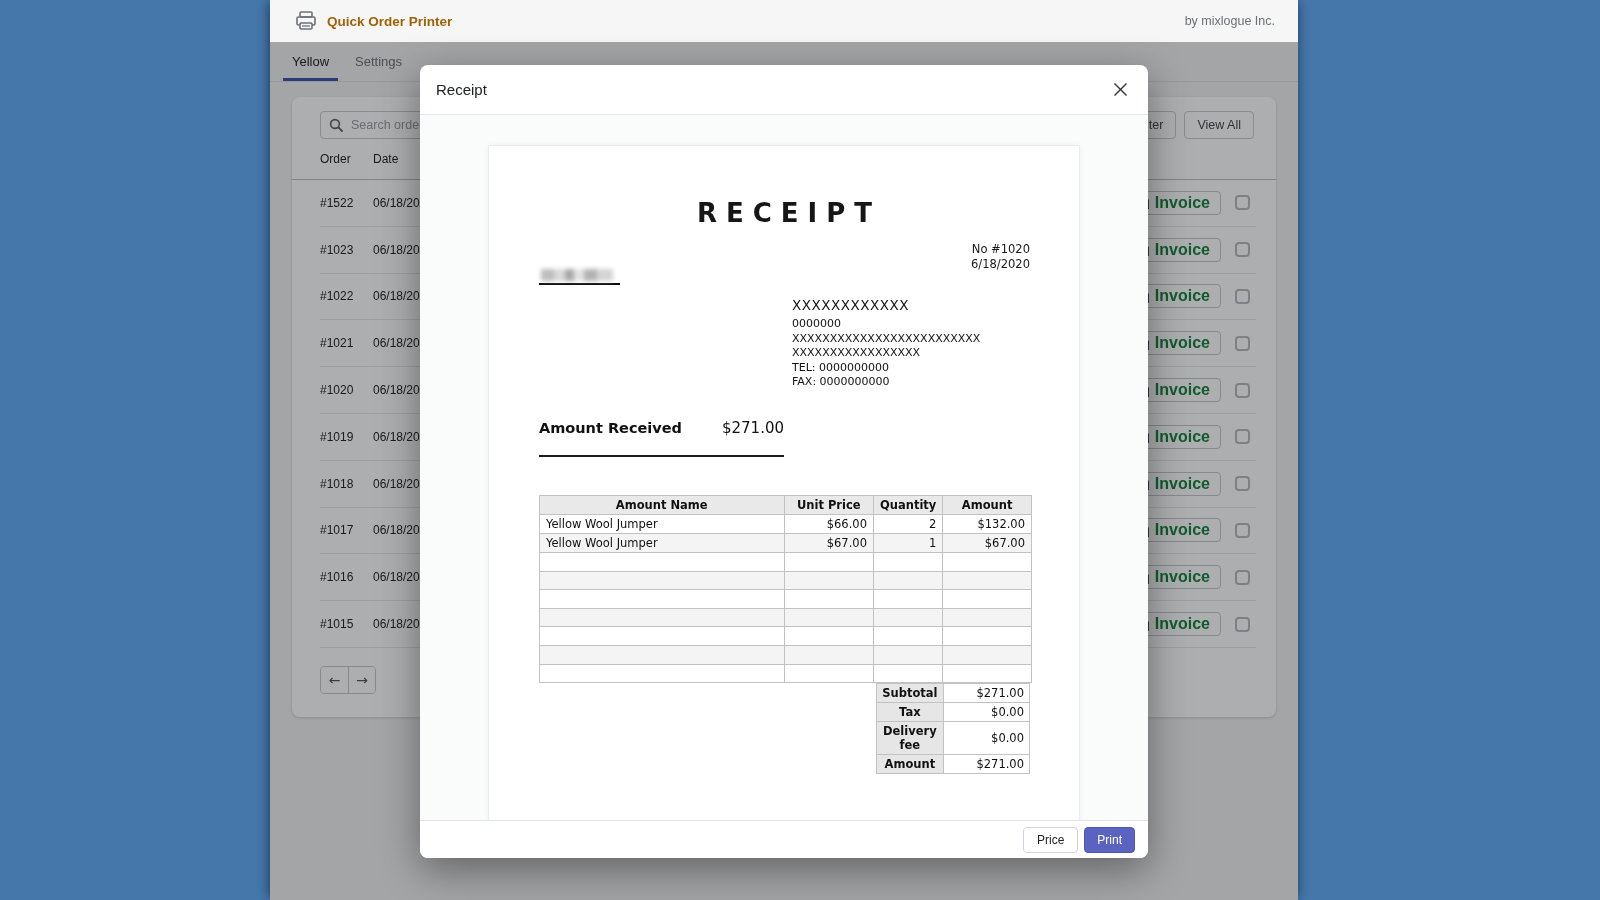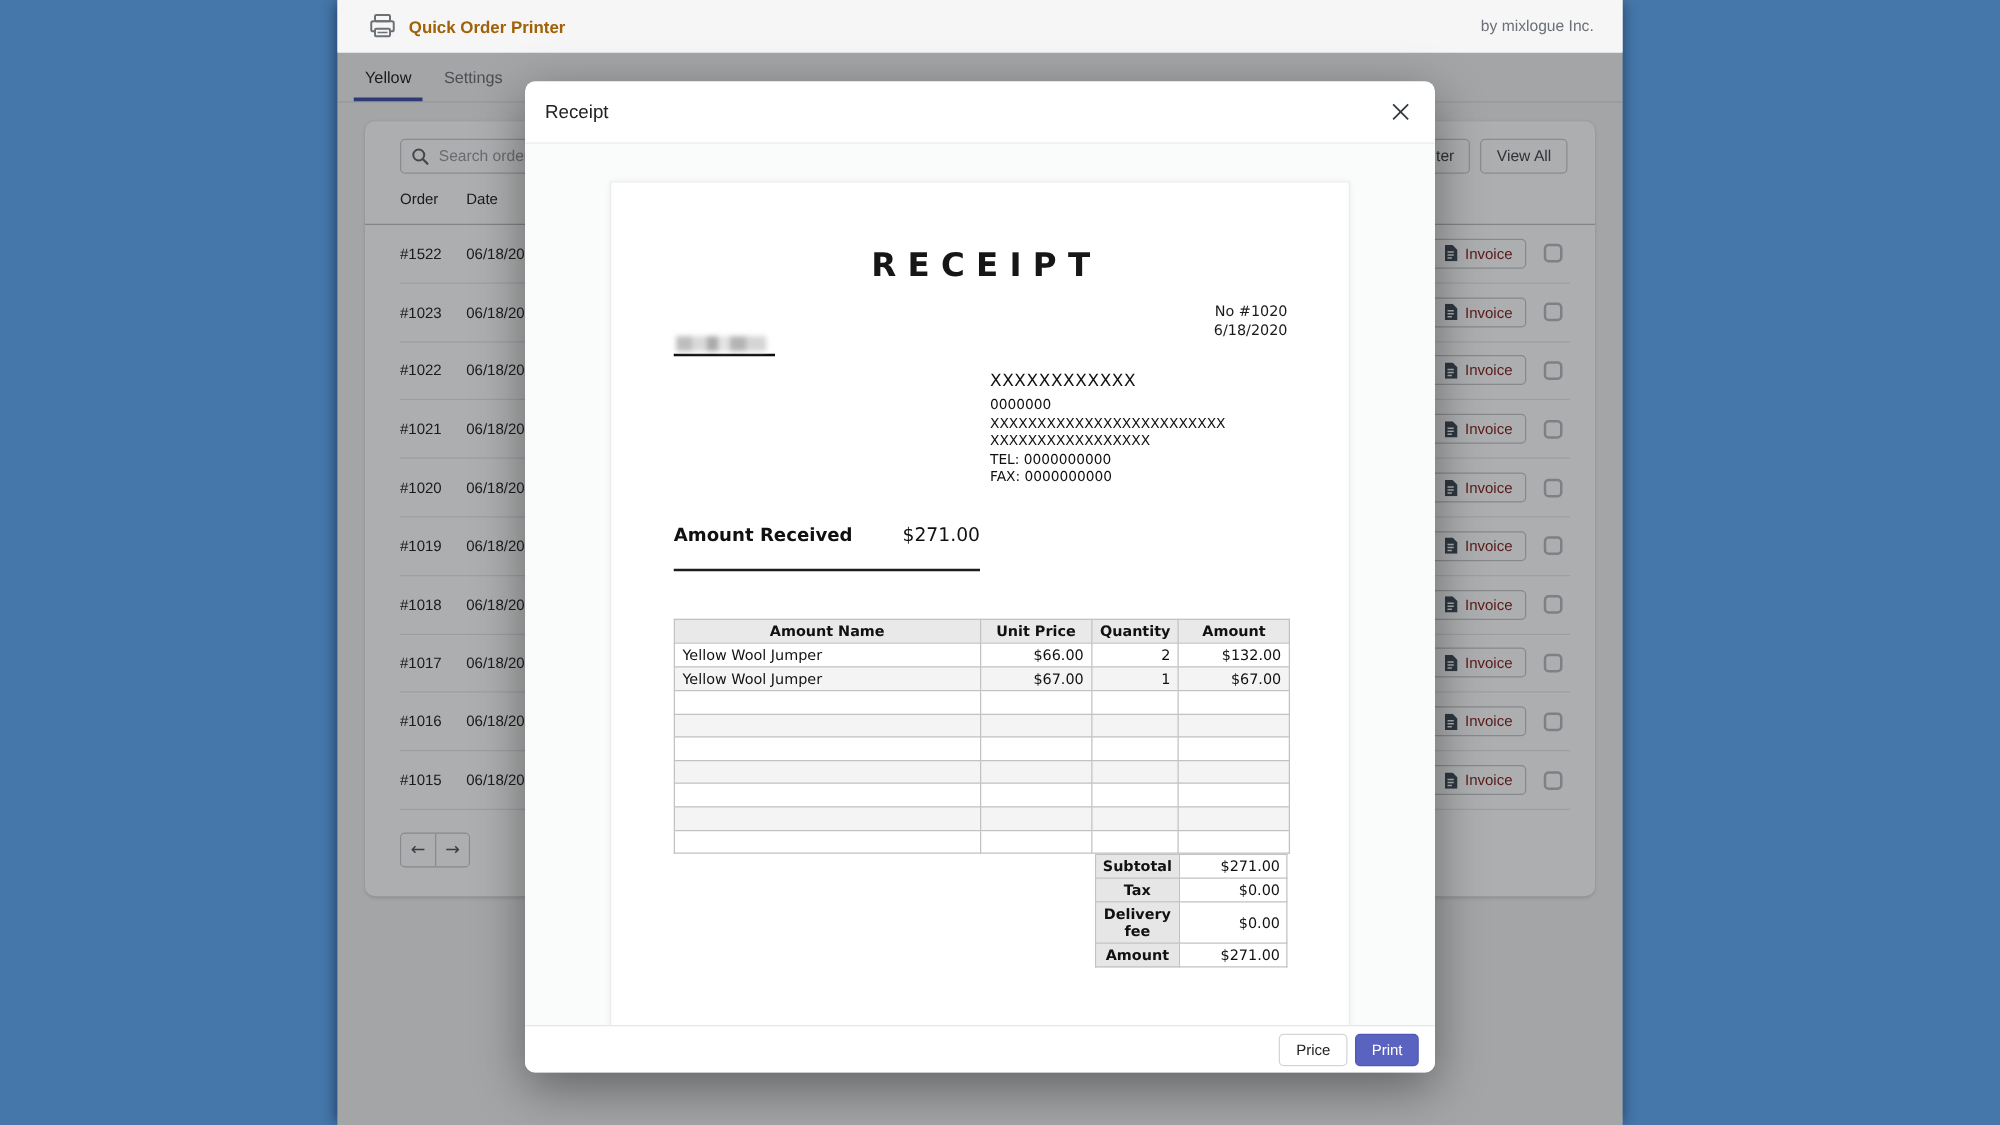--- a/index.html
+++ b/index.html
@@ -36,22 +36,22 @@
 
   .thead { display:flex; align-items:center; height:40px; font-size:12px; color:#202223; }
   .col-order { width:53px; flex:none; }
   .col-date  { width:300px; flex:none; }
   .thead-divider { border-bottom:1px solid #bcbec1; margin:0 -22px 0 -28px; }
 
   .order-row { display:flex; align-items:center; height:46.8px; font-size:12px; color:#202223;
                border-bottom:1px solid #e6e7e9; margin-right:-2px; }
   .row-spacer { flex:1; }
   .invoice-btn { height:24px; display:flex; align-items:center; gap:6px; padding:0 10px; background:#fff;
-                 border:1px solid #c4c7cc; border-radius:4px; font-size:12px; color:#7f1d1d; cursor:pointer;
-                 font-family:"Liberation Sans",sans-serif; }
+                 border:1px solid #c4c7cc; border-radius:4px; font-size:16px; color:#15803d; cursor:pointer;
+                 font-family:"Liberation Sans",sans-serif;font-weight:bold; }
   .checkbox { width:15px; height:15px; border:2px solid #b7bbc0; border-radius:4px; margin-left:14px;
               margin-right:6px; background:#fff; cursor:pointer; flex:none; }
 
   .pager { display:flex; margin-top:18px; width:max-content; border:1px solid #c4c7cc; border-radius:4px;
            overflow:hidden; }
   .pager button { width:27px; height:26px; background:#fff; border:none; font-size:14px; color:#50555b;
                   cursor:pointer; font-family:"DejaVu Sans",sans-serif; }
   .pager button + button { border-left:1px solid #c4c7cc; }
 
   

